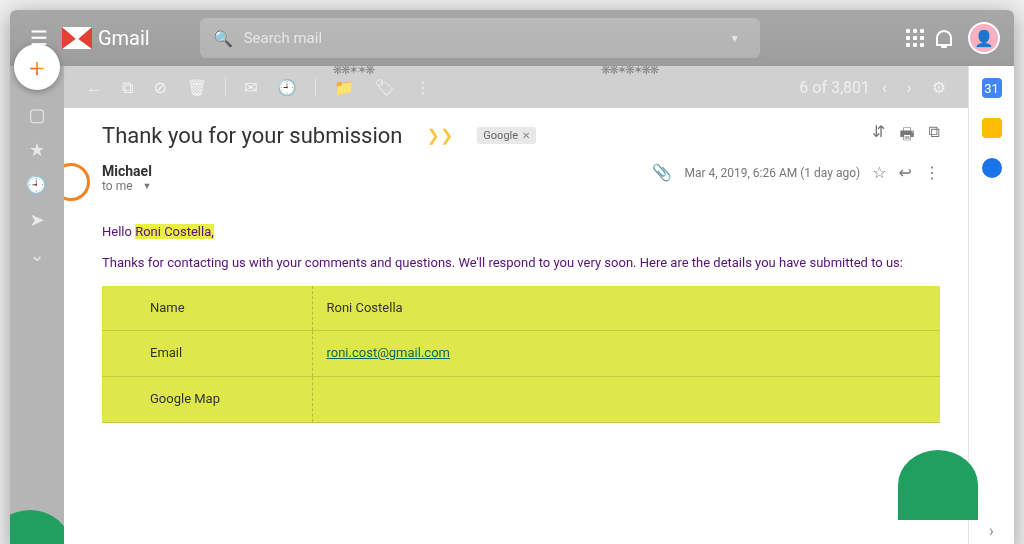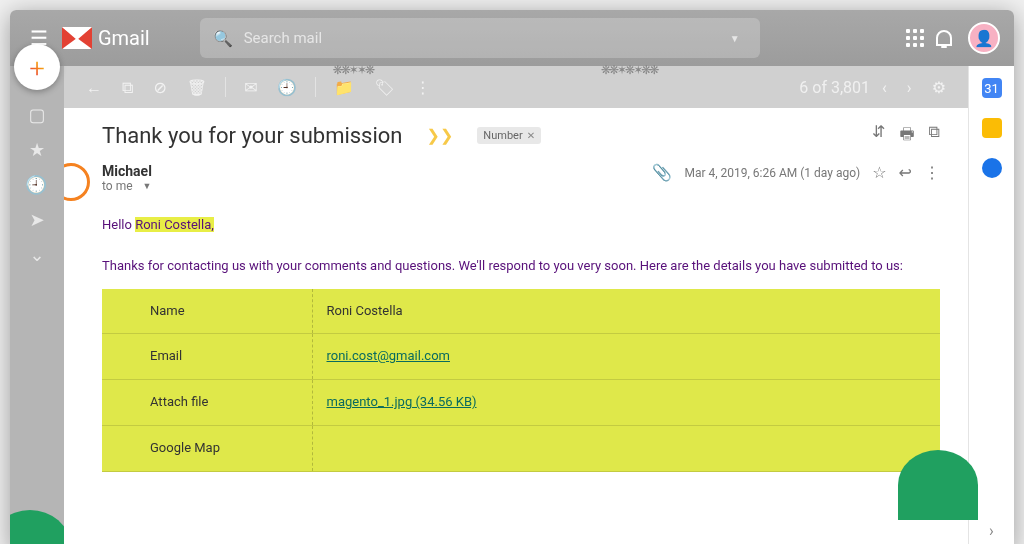--- a/index.html
+++ b/index.html
@@ -32,21 +32,21 @@
 .tb-icon { padding:6px 8px; cursor:pointer; font-size:16px; color:#f2f2f2;}
 .tb-sep { width:1px; height:20px; background:rgba(255,255,255,.4); margin:0 6px;}
 .tb-count { color:#f0f0f0; font-size:16px; margin-left:8px;}
 .content { flex:1; background:#fff; position:relative; overflow:auto; padding:14px 28px 0 38px;}
 .subject-row { display:flex; align-items:center; gap:24px; margin-bottom:14px;}
 .subject { font-size:22px; color:#333;}
 .imp-marker { color:#f7c948; font-size:16px;}
 .inbox-chip { background:#e8e8e8; color:#666; font-size:11px; padding:2px 6px; border-radius:3px; display:inline-flex; align-items:center; gap:4px;}
 .inbox-chip .x{font-size:10px;color:#888;}
 .head-actions{margin-left:auto; display:flex; gap:14px; color:#777;}
-.sender-row { display:flex; align-items:flex-start; gap:12px; margin-bottom:14px;}
+.sender-row { display:flex; align-items:flex-start; gap:12px; margin-bottom:21px;}
 .sender-avatar { width:38px;height:38px;border-radius:50%;border:3px solid #f58220;background:#fff;position:relative;margin-left:-50px;}
 .sender-block{flex:0 0 auto;}
 .sender-name{font-weight:700;font-size:14px;color:#333;}
 .to-line{font-size:12px;color:#777;display:flex;align-items:center;gap:10px;}
 .meta{margin-left:auto;display:flex;align-items:center;gap:12px;color:#777;font-size:12px;}
 .meta .icon{font-size:16px;}
 .body{font-size:13px;color:#58107a;line-height:1.6;margin-top:4px;}
 .hl{background:#e8ee46;}
 .tbl{width:100%;border-collapse:collapse;margin-top:12px;background:#dfe84a;}
 .tbl td{padding:12px 14px;font-size:13px;color:#333;border-bottom:1px solid rgba(0,0,0,.12);}
@@ -130,21 +130,21 @@
         <span class="tb-icon">‹</span>
         <span class="tb-icon">›</span>
         <span class="tb-icon">⚙</span>
       </div>
 
       <div class="content">
         <div class="subject-row">
           <span class="subject">Thank you for your submission</span>
           <span class="imp-marker">❯❯</span>
           <span class="inbox-chip">
-              <span>Number</span>
+              <span>Google</span>
               <span class="x">✕</span>
             </span>
           <div class="head-actions">
             <span>⇵</span>
             <span>🖶</span>
             <span>⧉</span>
           </div>
         </div>
 
         <div class="sender-row">
@@ -160,36 +160,32 @@
             <span class="icon">📎</span>
             <span>Mar 4, 2019, 6:26 AM (1 day ago)</span>
             <span class="icon">☆</span>
             <span class="icon">↩</span>
             <span class="icon">⋮</span>
           </div>
         </div>
 
         <div class="body">
           <p><span>Hello </span><span class="hl">Roni Costella</span><span class="hl">,</span></p>
-          <p style="margin-top:20px;"><span>Thanks for contacting us with your comments and questions. We'll respond to you very soon. Here are the details you have submitted to us:</span></p>
+          <p style="margin-top:10px;"><span>Thanks for contacting us with your comments and questions. We'll respond to you very soon. Here are the details you have submitted to us:</span></p>
           <table class="tbl">
             <tbody>
                 <tr>
                   <td>Name</td>
                   <td>Roni Costella</td>
                 </tr>
             <tr>
                   <td>Email</td>
                   <td><a href="#">roni.cost@gmail.com</a></td>
                 </tr>
             <tr>
-                  <td>Attach file</td>
-                  <td><a href="#">magento_1.jpg (34.56 KB)</a></td>
-                </tr>
-            <tr>
                   <td>Google Map</td>
                   <td></td>
                 </tr>
           </tbody>
             </table>
         </div>
       </div>
     </div>
 
     <div class="rightrail">

